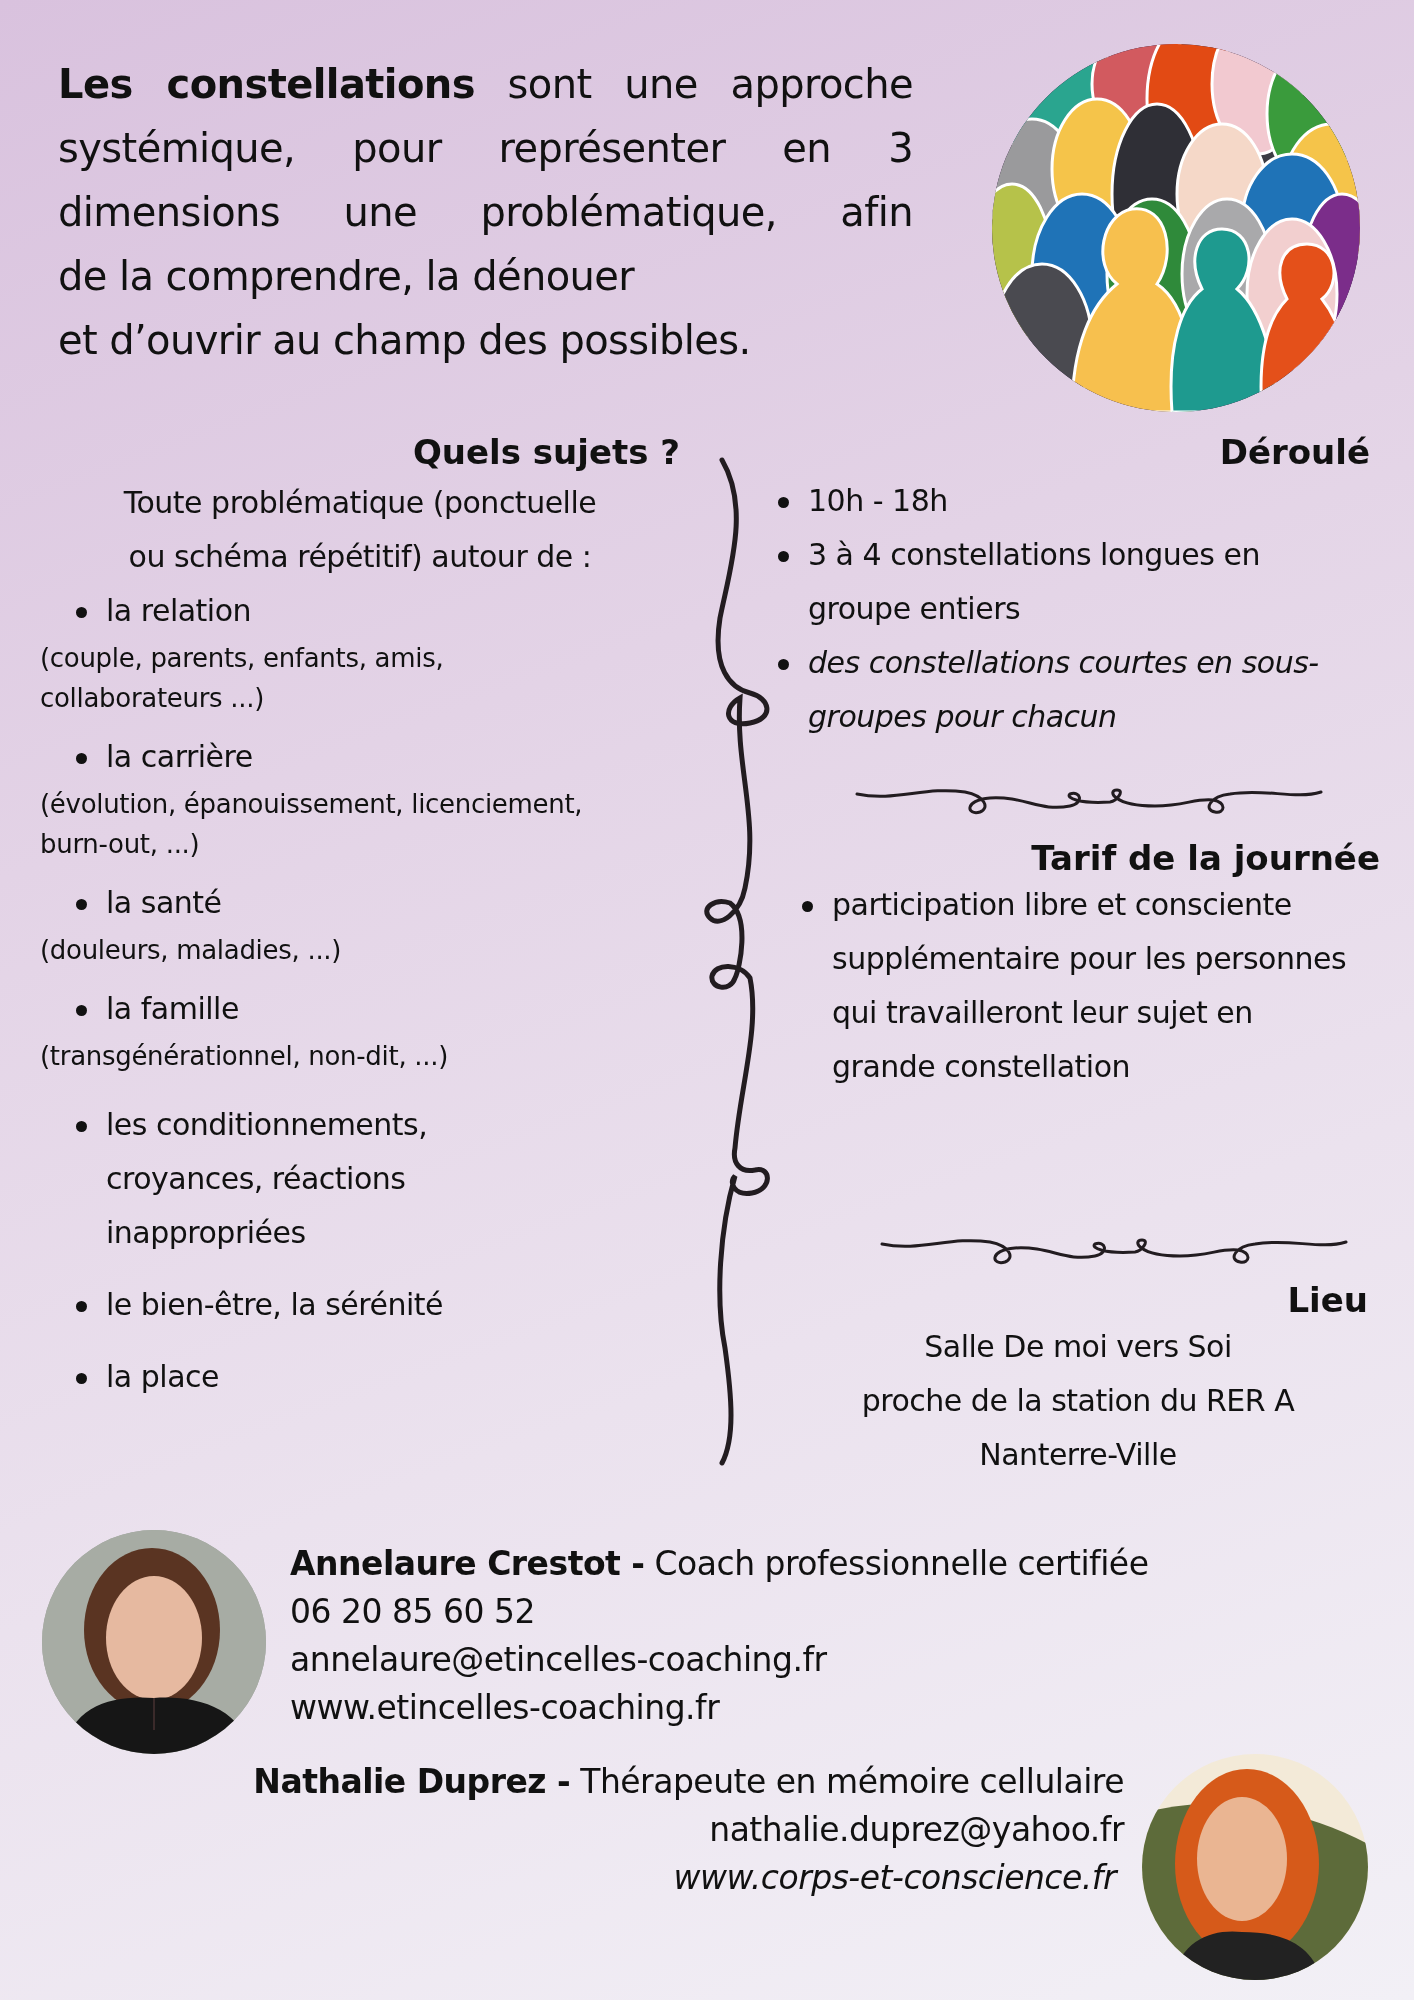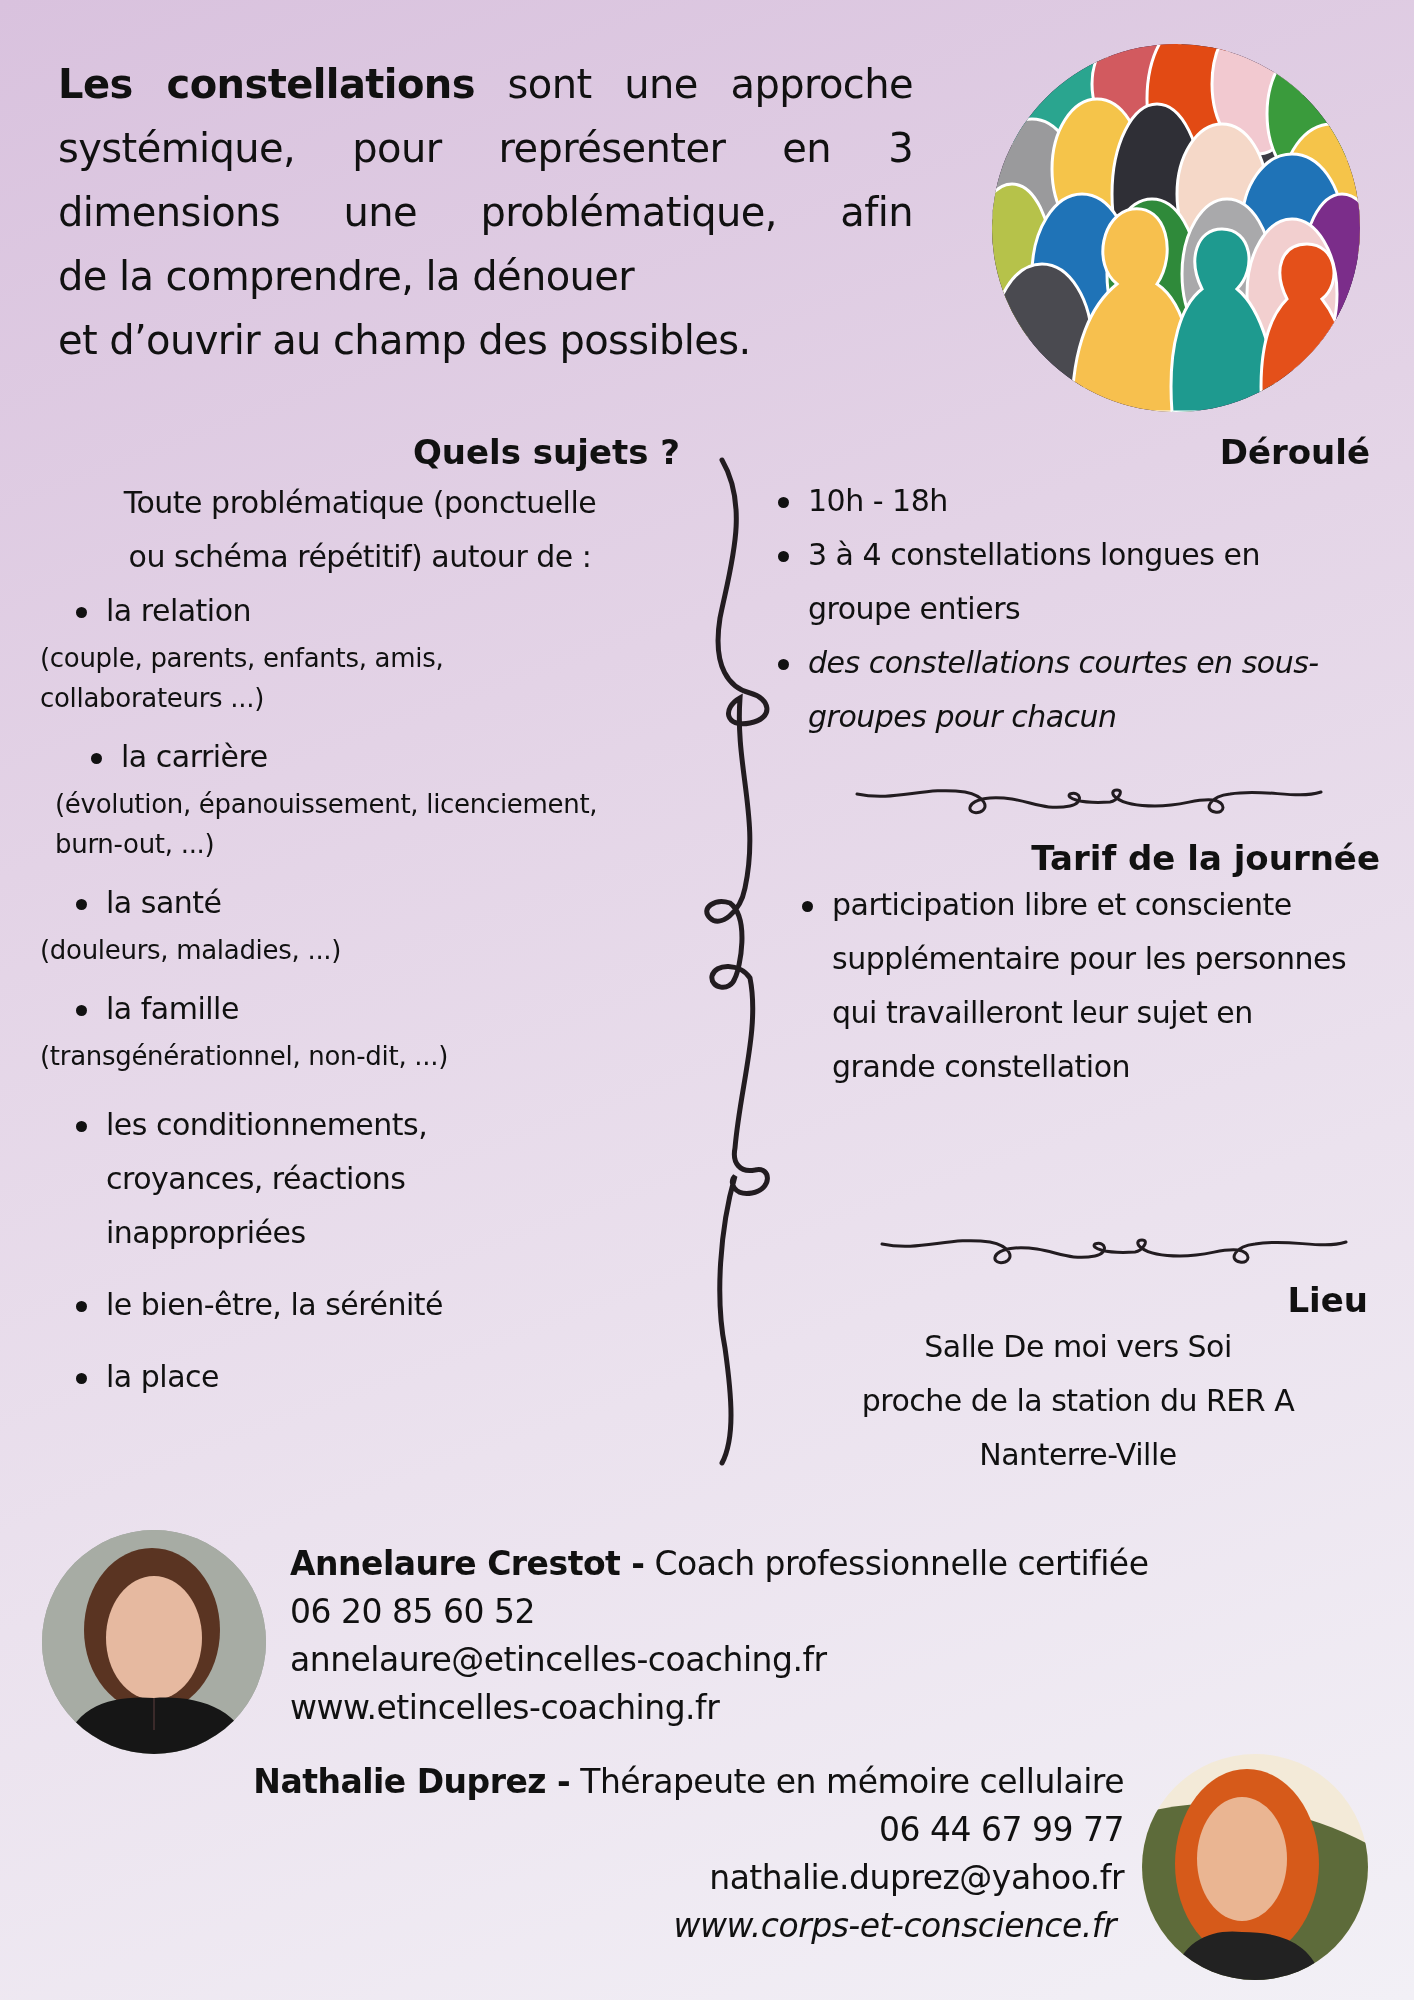--- a/index.html
+++ b/index.html
@@ -100,21 +100,21 @@
   <div class="grp" style="margin-top:0;">
     <ul class="bl body-txt">
         <li>la relation</li>
       </ul>
     <div class="sub-txt">
       <div>(couple, parents, enfants, amis,</div>
       <div>collaborateurs ...)</div>
     </div>
   </div>
 
-  <div class="grp" style="margin-top:12px;margin-left:15px;">
+  <div class="grp" style="margin-top:12px;">
     <ul class="bl body-txt">
         <li>la carrière</li>
       </ul>
     <div class="sub-txt">
       <div>(évolution, épanouissement, licenciement,</div>
       <div>burn-out, ...)</div>
     </div>
   </div>
 
   <div class="grp" style="margin-top:12px;">
@@ -194,21 +194,20 @@
 </div>
 <div class="abs contact" style="left:290px; top:1540px;">
   <div><b>Annelaure Crestot -</b><span> Coach professionnelle certifiée</span></div>
   <div>06 20 85 60 52</div>
   <div>annelaure@etincelles-coaching.fr</div>
   <div>www.etincelles-coaching.fr</div>
 </div>
 
 <div class="abs contact" style="right:290px; top:1758px; text-align:right;">
   <div><b>Nathalie Duprez -</b><span> Thérapeute en mémoire cellulaire</span></div>
-  <div>06 44 67 99 77</div>
   <div>nathalie.duprez@yahoo.fr</div>
   <div style="margin-right:8px;font-style:italic;">www.corps-et-conscience.fr</div>
 </div>
 <div class="abs avatar" style="left:1142px; top:1754px; width:226px; height:226px;">
   <svg width="226" height="226" viewBox="0 0 226 226">
     <rect width="226" height="226" fill="#f3ead8"></rect>
     <path d="M0 60 C60 40 150 50 226 90 L226 226 L0 226 Z" fill="#5d6b3a"></path>
     <ellipse cx="105" cy="110" rx="72" ry="95" fill="#d65a1a"></ellipse>
     <ellipse cx="100" cy="105" rx="45" ry="62" fill="#eab592"></ellipse>
     <path d="M30 226 C40 185 70 175 100 178 C140 178 170 190 180 226 Z" fill="#222"></path>

